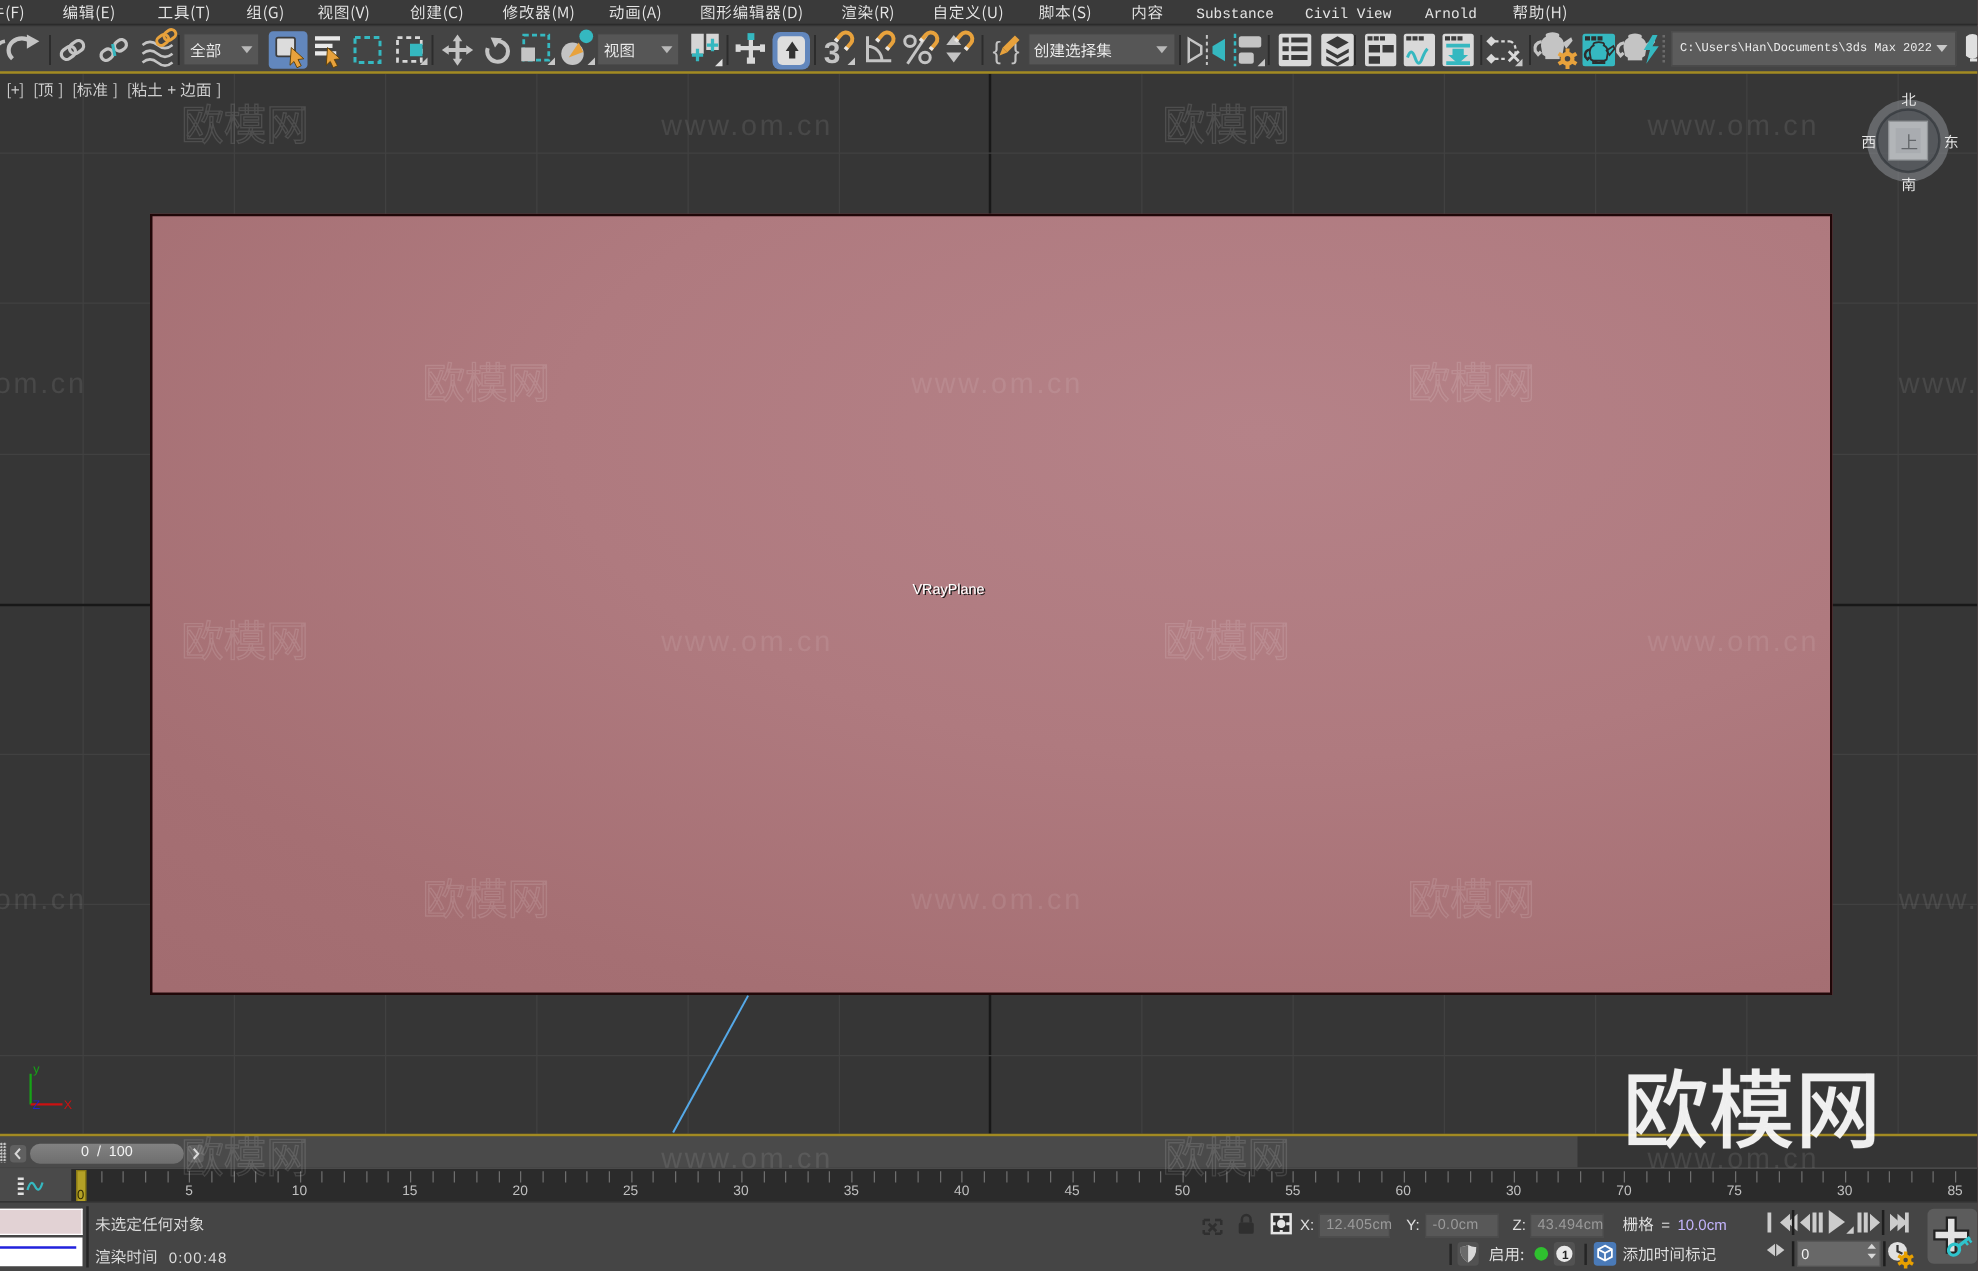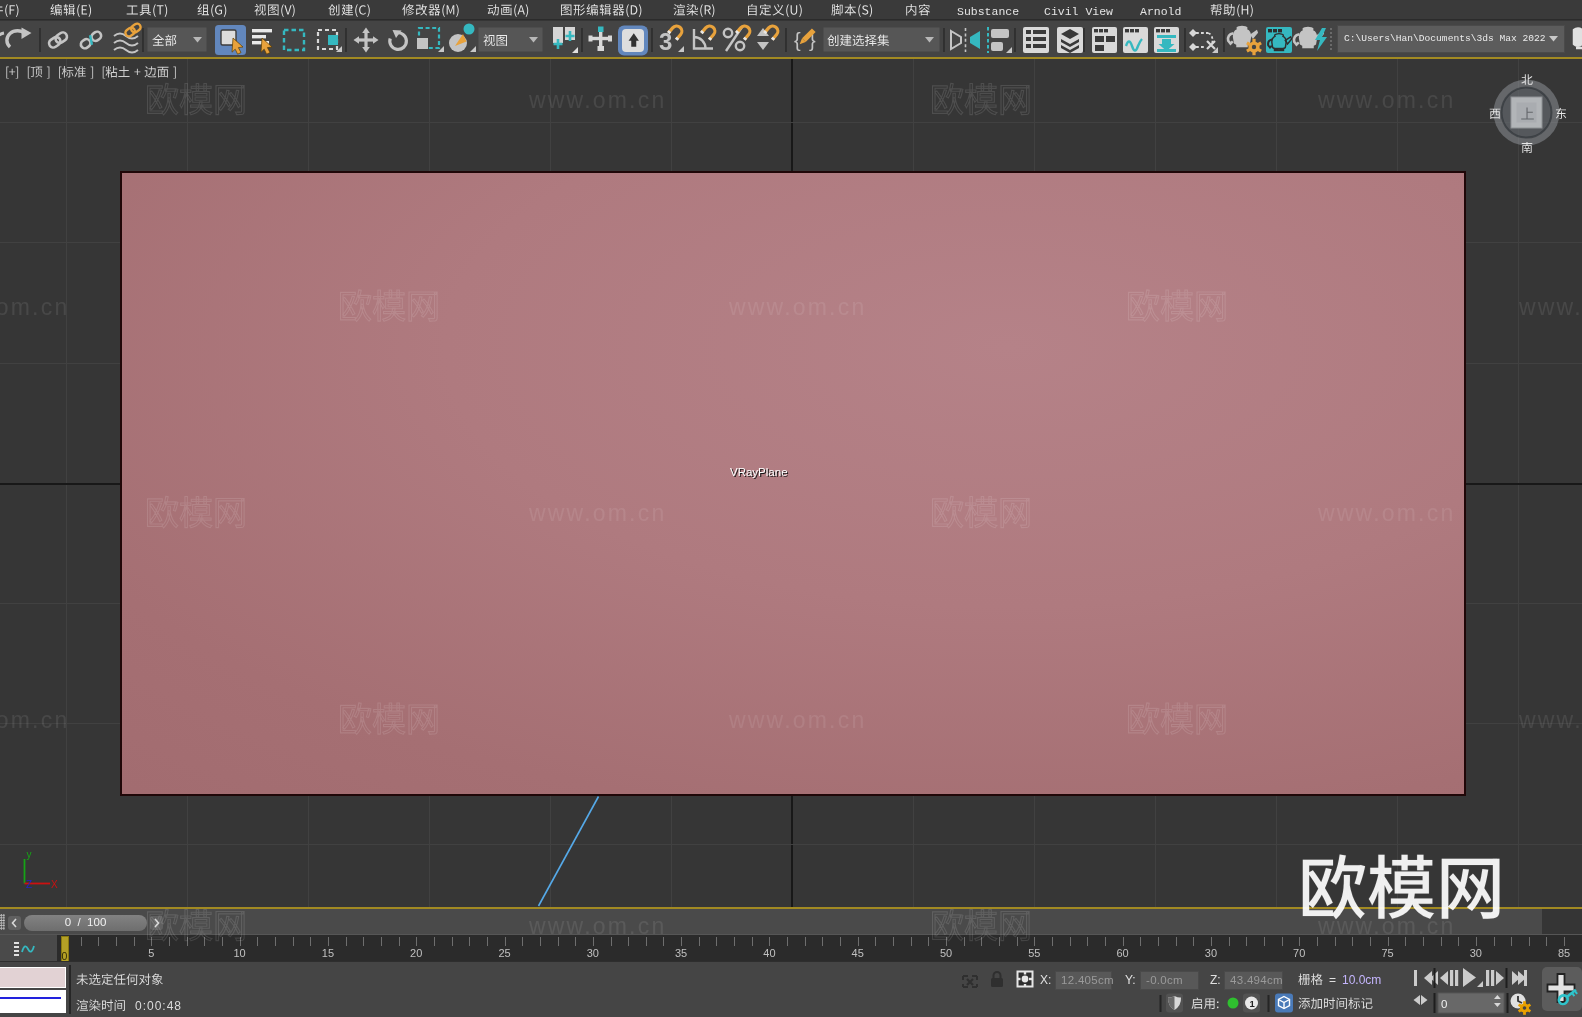--- a/index.html
+++ b/index.html
@@ -7,21 +7,21 @@
 .menubar{position:absolute;left:0;top:0;width:1582px;height:19.5px;background:#3a3a3a;border-bottom:1px solid #2b2b2b}
 .toolbar{position:absolute;left:0;top:20.5px;width:1582px;height:37px;background:#444}
 .ybar{position:absolute;left:0;width:1582px;height:2px;background:#a28a22;z-index:9}
 .viewport{position:absolute;left:0;top:59.3px;width:1582px;height:847.7px;background:#363636;overflow:hidden}
 .gv{position:absolute;top:0;width:1px;height:100%;background:#414141}
 .gvd{position:absolute;top:0;width:2px;height:100%;background:#181818}
 .gh{position:absolute;left:0;width:100%;height:1px;background:#414141}
 .ghd{position:absolute;left:0;width:100%;height:2px;background:#181818}
 .plane{position:absolute;left:120px;top:111.7px;width:1345.5px;height:625.5px;border:2.2px solid #200708;background:radial-gradient(110% 110% at 66% 28%, #b58288 0%, #af7a7f 38%, #a56f73 70%, #a06a6e 100%);background-color:#ab757a}
 .vrp{position:absolute;left:730px;top:407px;width:120px;font-size:11.5px;color:#fff;text-shadow:1.2px 1.2px 0 #1a1a1a}
-.tslider{position:absolute;left:0;top:909.3px;width:1542px;height:24.7px;background:#4a4a4a}
+.tslider{position:absolute;left:0;top:909.3px;width:1262px;height:24.7px;background:#4a4a4a}
 .grip{position:absolute;left:0;top:5px;width:5px;height:16px;background-image:radial-gradient(circle at 1.2px 1.2px, #c8c8c8 0.9px, transparent 1.1px);background-size:2.6px 2.6px}
 .tbtn{position:absolute;top:6.5px;width:13px;height:14.5px;background:#606060;border-radius:3px;display:flex;align-items:center;justify-content:center}
 .ttrack{position:absolute;left:24px;top:5.8px;width:123px;height:15.5px;background:linear-gradient(#828282,#6e6e6e);border-radius:8px;color:#f2f2f2;font-size:11.5px;text-align:center;line-height:15.5px}
 .ruler{position:absolute;left:0;top:934px;width:1582px;height:27.4px;background:#2b2b2b;border-top:1px solid #565656}
 .rleft{position:absolute;left:0;top:0;width:57px;height:27.4px;background:#4a4a4a;display:flex;align-items:center;padding-left:14px}
 .tick{position:absolute;top:1.5px;width:1px;height:9px;background:#6e6e6e}
 .rnum{position:absolute;top:12px;width:30px;text-align:center;font-size:11px;color:#c0c0c0}
 .marker{position:absolute;left:60.5px;top:0.8px;width:8px;height:26px;background:#b4a126;border:1px solid #8a7a12;font-size:10.5px;color:#332d04;text-align:center;line-height:16px;padding-top:11px}
 .status{position:absolute;left:0;top:961.4px;width:1582px;height:55.6px;background:#454545;border-top:1px solid #2e2e2e;font-size:12px;color:#dcdcdc}
 .pinkbox{position:absolute;left:0;top:4.5px;width:66px;height:21.5px;background:#e2d2d4;border:1px solid #fff;border-left:none}

